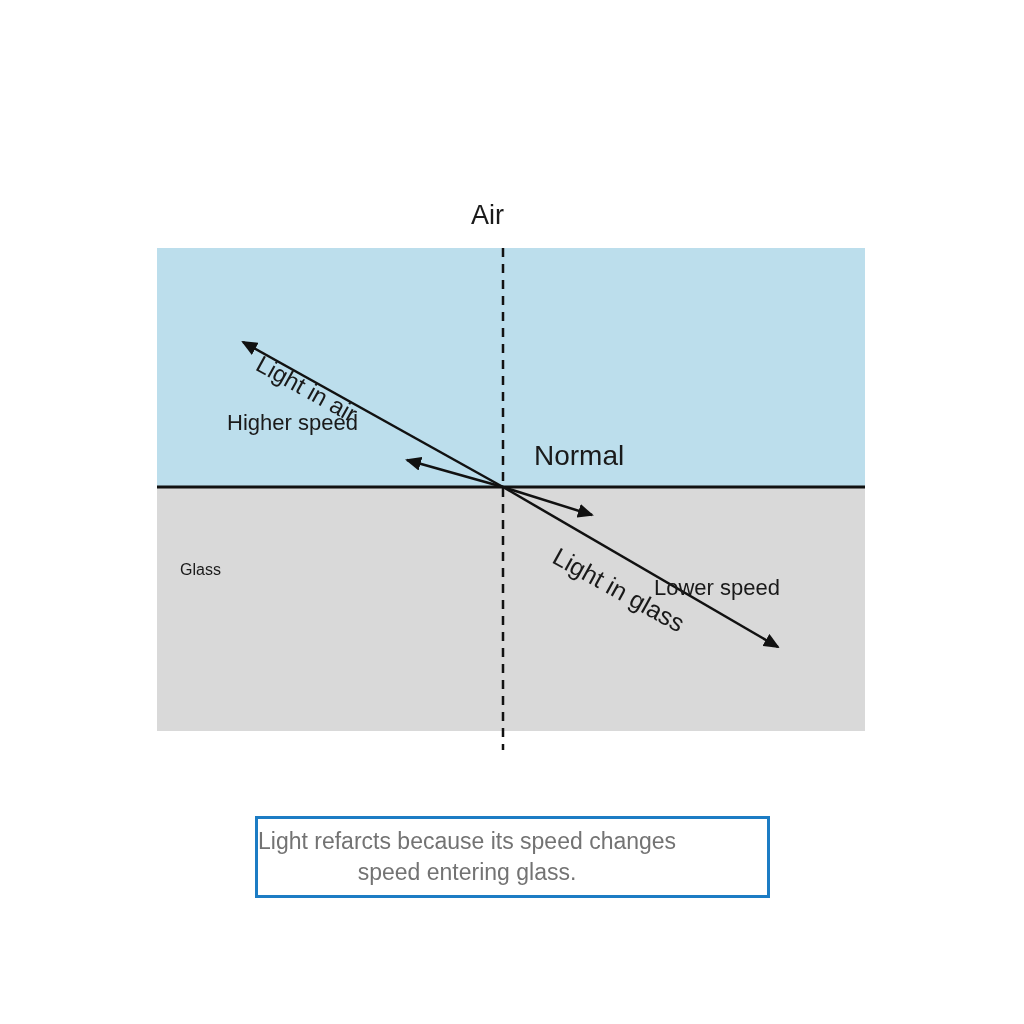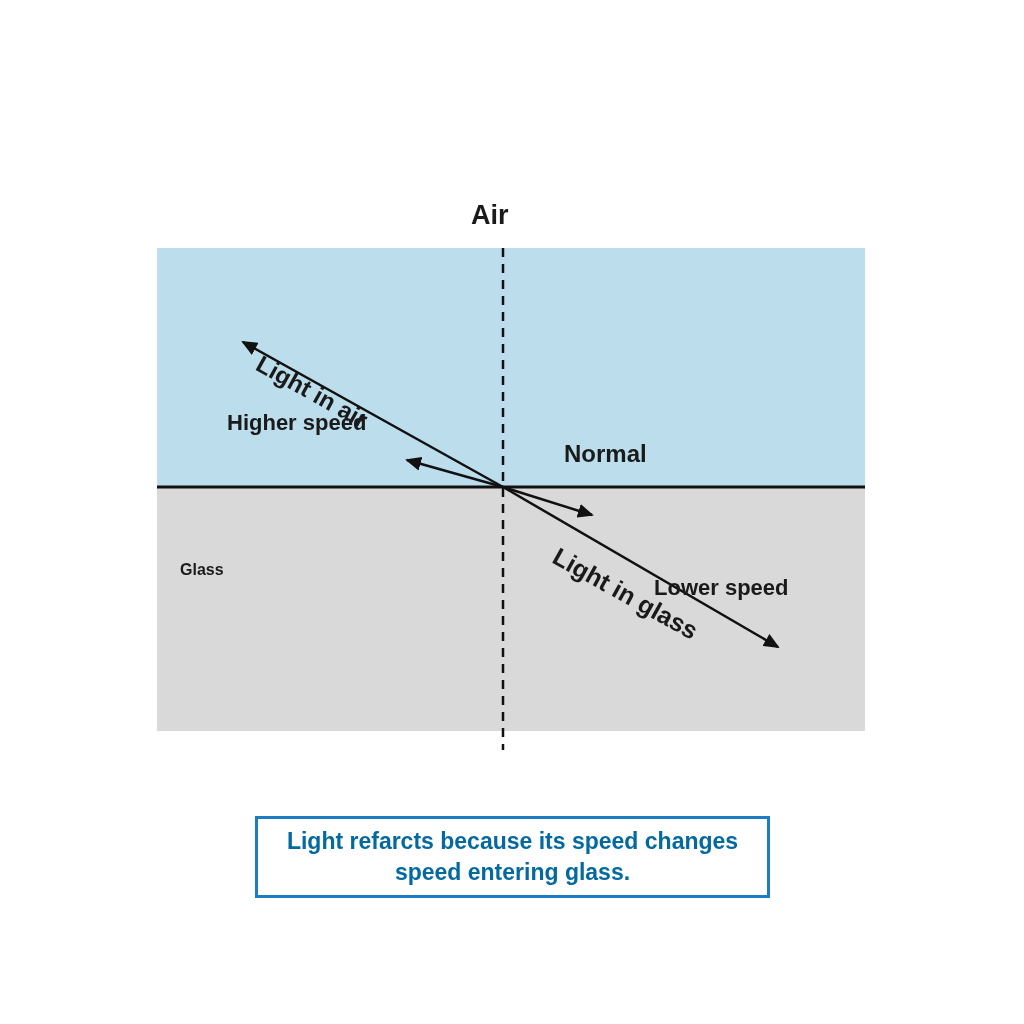--- a/index.html
+++ b/index.html
@@ -1,34 +1,34 @@
 <!DOCTYPE html>
 <html><head>
   <meta charset="utf-8">
   <style>
     html, body { margin: 0; padding: 0; background: #ffffff; }
     body { width: 1024px; height: 1024px; position: relative; overflow: hidden;
            font-family: "Liberation Sans", "DejaVu Sans", sans-serif; }
-    .stage { position: absolute; left: 0; top: 0; width: 1024px; height: 1024px; font-weight: bold; }
+    .stage { position: absolute; left: 0; top: 0; width: 1024px; height: 1024px; }
     .region { position: absolute; }
     .air { left: 157px; top: 248px; width: 708px; height: 239px; }
     .glass { left: 157px; top: 487px; width: 708px; height: 244px; }
     svg.overlay { position: absolute; left: 0; top: 0; width: 1024px; height: 1024px; }
     .label { position: absolute; color: #1a1a1a; white-space: nowrap; }
     .lbl-air { left: 471px; top: 200px; font-size: 27px; }
     .lbl-glass { left: 180px; top: 561px; font-size: 16px; }
-    .lbl-normal { left: 534px; top: 440px; font-size: 24px; margin-left: 30px; }
+    .lbl-normal { left: 534px; top: 440px; font-size: 28px; }
     .lbl-higher { left: 196px; top: 410px; font-size: 22px; margin-left: 31px; }
     .lbl-lower { left: 654px; top: 575px; font-size: 22px; }
     .lbl-light-air { left: 265px; top: 350px; font-size: 24px; transform-origin: 0 0; transform: rotate(29deg); }
     .lbl-light-glass { left: 562px; top: 542px; font-size: 25px; transform-origin: 0 0; transform: rotate(29deg); }
     .caption { position: absolute; left: 255px; top: 816px; width: 509px; height: 76px;
                border: 3px solid #1c7cc4; box-sizing: content-box; background: #fff;
-               display: flex; align-items: center; justify-content: center; text-align: center;
-               font-size: 23px; line-height: 31px; color: #0369a1; }
+               display: flex; align-items: center; justify-content: flex-start; text-align: center;
+               font-size: 23px; line-height: 31px; color: #737373; }
     .caption span { display: block; }
   </style>
 </head>
 <body>
 
 <div class="stage">
   <div class="region air" style="background:#bcdeec;"></div>
   <div class="region glass" style="background:#d9d9d9;"></div>
 
   <svg class="overlay" viewBox="0 0 1024 1024">

